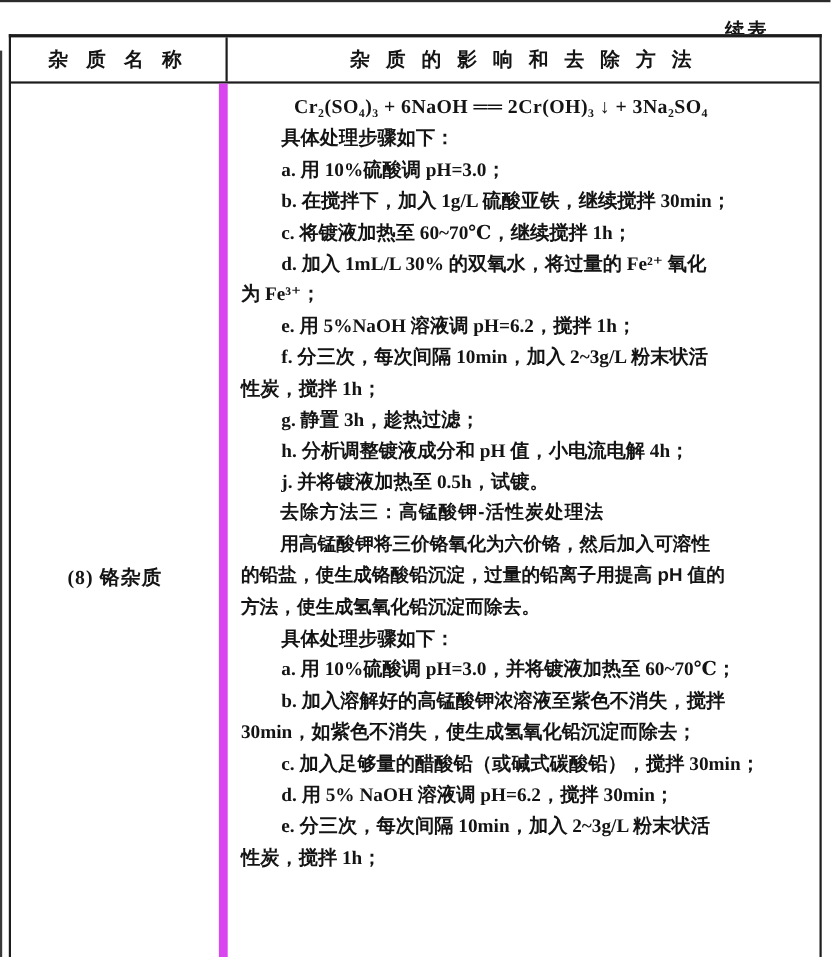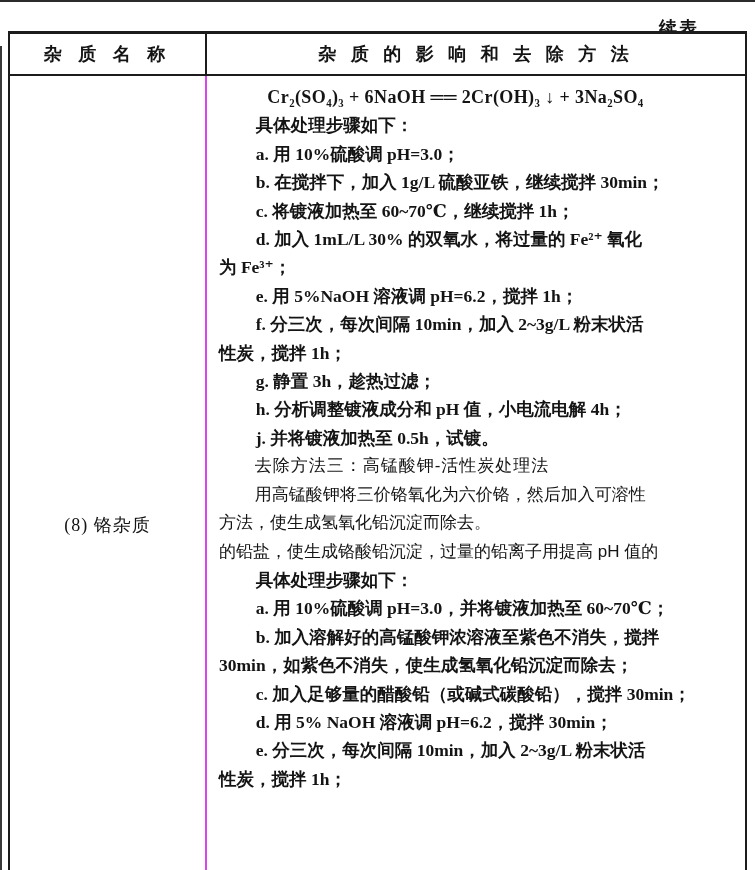--- a/index.html
+++ b/index.html
@@ -32,38 +32,39 @@
   }
   .hcell{
     display:flex;align-items:center;justify-content:center;
     font-size:18px;font-weight:bold;letter-spacing:6px;
     white-space:nowrap;
   }
   .hcell.c1{width:197px;border-right:2px solid #1c1c1c;flex:none;box-sizing:border-box;text-align:right;}
   .hcell.c2{flex:1;letter-spacing:5px;}
   .body-row{display:flex;flex:1;min-height:0;}
   .name-cell{
-    width:197px;flex:none;border-right:2px solid #d946ef;box-sizing:border-box;
+    width:197px;flex:none;border-right:8px solid #d946ef;box-sizing:border-box;
     position:relative;
+    font-weight:bold;
   }
   .name-text{
     position:absolute;top:437px;left:0;width:100%;
     text-align:center;font-size:18px;letter-spacing:1px;white-space:nowrap;
   }
   .method-cell{
     flex:1;min-width:0;overflow:hidden;
     padding:7px 8px 0 12px;
   }
   .line{
     font-size:17.5px;line-height:28.4px;white-space:nowrap;font-weight:bold;
   }
   .line.indent{padding-left:2.1em;}
   .line.eq{text-align:center;padding-right:2.5em;font-size:18px;letter-spacing:0.4px;}
   .line.heading,.line.bold-indent,.line.bold-flush{
-    font-weight:normal;
+    font-weight:bold;
     font-family:"Liberation Sans","DejaVu Sans",sans-serif;
     font-size:17px;
   }
   .line.heading{padding-left:2.1em;letter-spacing:1px;}
   .line.bold-indent{padding-left:2.1em;}
 </style>
 </head>
 <body>
 
 <div class="top-rule"></div>
@@ -92,22 +93,22 @@
         <div class="line indent">d. 加入 1mL/L 30% 的双氧水，将过量的 Fe²⁺ 氧化</div>
         <div class="line flush">为 Fe³⁺；</div>
         <div class="line indent">e. 用 5%NaOH 溶液调 pH=6.2，搅拌 1h；</div>
         <div class="line indent">f. 分三次，每次间隔 10min，加入 2~3g/L 粉末状活</div>
         <div class="line flush">性炭，搅拌 1h；</div>
         <div class="line indent">g. 静置 3h，趁热过滤；</div>
         <div class="line indent">h. 分析调整镀液成分和 pH 值，小电流电解 4h；</div>
         <div class="line indent">j. 并将镀液加热至 0.5h，试镀。</div>
         <div class="line heading">去除方法三：高锰酸钾-活性炭处理法</div>
         <div class="line bold-indent">用高锰酸钾将三价铬氧化为六价铬，然后加入可溶性</div>
+        <div class="line bold-flush">的铅盐，使生成铬酸铅沉淀，过量的铅离子用提高 pH 值的</div>
         <div class="line bold-flush">方法，使生成氢氧化铅沉淀而除去。</div>
-        <div class="line bold-flush">的铅盐，使生成铬酸铅沉淀，过量的铅离子用提高 pH 值的</div>
         <div class="line indent">具体处理步骤如下：</div>
         <div class="line indent">a. 用 10%硫酸调 pH=3.0，并将镀液加热至 60~70℃；</div>
         <div class="line indent">b. 加入溶解好的高锰酸钾浓溶液至紫色不消失，搅拌</div>
         <div class="line flush">30min，如紫色不消失，使生成氢氧化铅沉淀而除去；</div>
         <div class="line indent">c. 加入足够量的醋酸铅（或碱式碳酸铅），搅拌 30min；</div>
         <div class="line indent">d. 用 5% NaOH 溶液调 pH=6.2，搅拌 30min；</div>
         <div class="line indent">e. 分三次，每次间隔 10min，加入 2~3g/L 粉末状活</div>
         <div class="line flush">性炭，搅拌 1h；</div>
       </div>
   </div>

